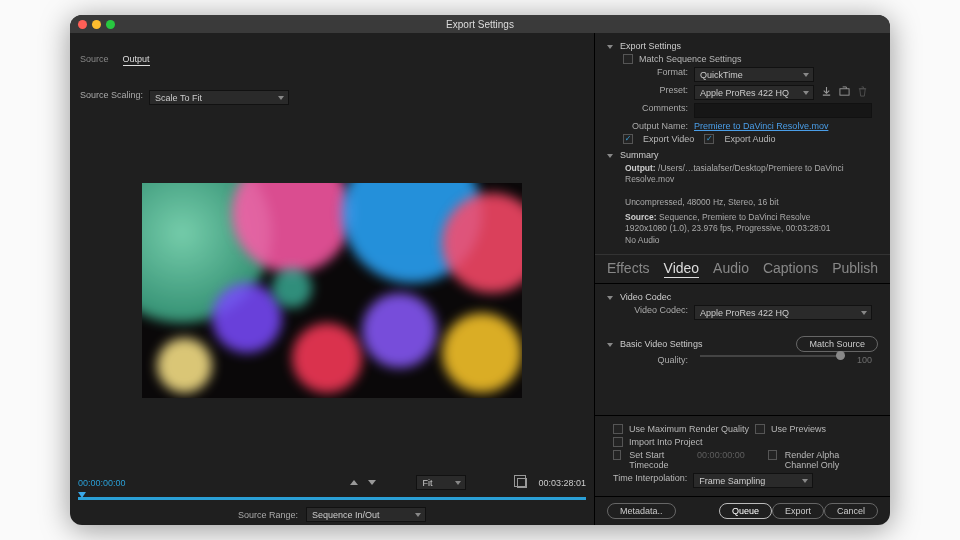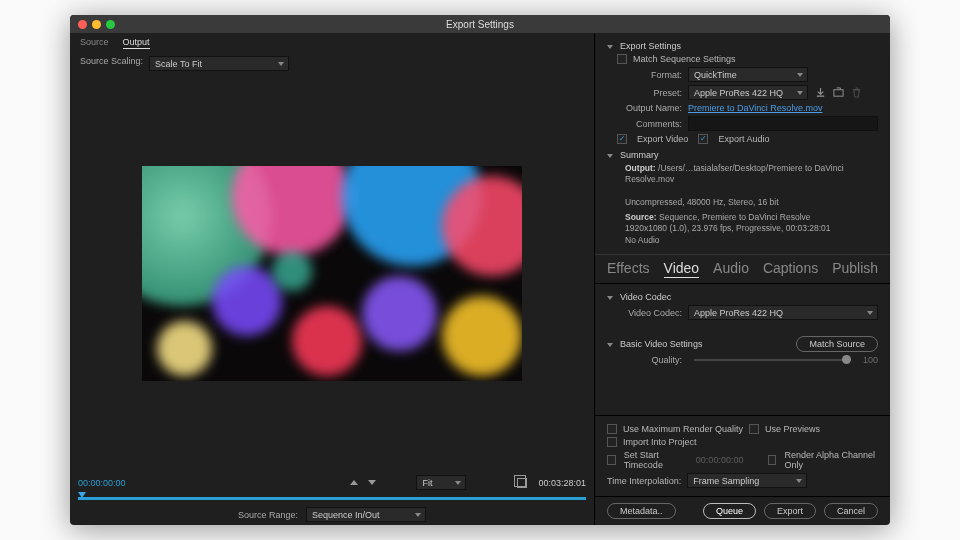--- a/index.html
+++ b/index.html
@@ -1,26 +1,26 @@
 <!DOCTYPE html>
 <html><head>
 <meta charset="utf-8">
 <style>
 *{box-sizing:border-box;margin:0;padding:0;font-family:-apple-system,Helvetica,Arial,sans-serif}
 body{background:#fafafa;display:flex;align-items:center;justify-content:center;height:540px;width:960px}
-.win{width:820px;height:510px;background:#1f1f1f;border-radius:4px;overflow:hidden;box-shadow:0 4px 30px rgba(0,0,0,.4);display:flex;flex-direction:column;color:#b8b8b8;font-size:9px}
+.win{width:820px;height:510px;background:#1f1f1f;border-radius:12px;overflow:hidden;box-shadow:0 4px 30px rgba(0,0,0,.4);display:flex;flex-direction:column;color:#b8b8b8;font-size:9px}
 .titlebar{height:18px;background:#3a3a3a;display:flex;align-items:center;position:relative;color:#ddd}
 .traffic{display:flex;gap:5px;margin-left:8px}
 .dot{width:9px;height:9px;border-radius:50%}
 .r{background:#ff5f57}.y{background:#febc2e}.g{background:#28c840}
 .titletxt{position:absolute;left:50%;transform:translateX(-50%);font-size:10px}
 .body{flex:1;display:flex;min-height:0}
 .left{flex:1;display:flex;flex-direction:column;border-right:1px solid #000;min-width:0}
 .right{width:295px;display:flex;flex-direction:column;min-height:0}
-.tabs{display:flex;gap:14px;padding:4px 10px;font-size:9px}
+.tabs{display:flex;gap:14px;padding:21px 10px;font-size:9px}
 .tab{color:#888;cursor:pointer}
 .tab.active{color:#ddd;border-bottom:1px solid #ddd;padding-bottom:1px}
 .row{display:flex;align-items:flex-start;gap:6px;padding:3px 10px}
 .lbl{color:#aaa;text-align:right}
 .sel{background:#2a2a2a;border:1px solid #111;color:#ccc;height:15px;padding:0 14px 0 5px;font-size:9px;position:relative;display:inline-flex;align-items:center;min-width:90px;cursor:pointer}
 .sel::after{content:"";position:absolute;right:4px;top:5px;border-left:3px solid transparent;border-right:3px solid transparent;border-top:4px solid #888}
 .textin{background:#161616;border:1px solid #111;height:15px;flex:1;color:#ccc;font-size:9px;padding:0 4px}
 .preview{flex:1;display:flex;align-items:center;justify-content:center;padding:10px}
 .previmg{width:380px;height:215px;position:relative;background:#0a0809;overflow:hidden}
 .bk{position:absolute;border-radius:50%;filter:blur(6px);opacity:.85}
@@ -33,33 +33,33 @@
 .cropic::before{content:"";position:absolute;width:10px;height:10px;border:1px solid #999;left:-4px;top:-4px}
 .timeline{padding:4px 8px}
 .scrub{height:3px;background:#2a9fd6;width:100%;position:relative}
 .playhead{position:absolute;left:0;top:-5px;width:0;height:0;border-left:4px solid transparent;border-right:4px solid transparent;border-top:6px solid #3aa8e8}
 .botrow{padding:3px 8px;display:flex;justify-content:center;gap:8px;align-items:center}
 .section{padding:5px 12px}
 .sechdr{display:flex;align-items:center;gap:5px;color:#ccc;font-size:9px;margin:3px 0}
 .chev::before{content:"";display:inline-block;border-top:4px solid #888;border-left:3px solid transparent;border-right:3px solid transparent;margin-right:2px}
 .cb{width:10px;height:10px;border:1px solid #555;background:#232323;display:inline-flex;align-items:center;justify-content:center;cursor:pointer}
 .cb.ck::after{content:"✓";color:#3a9fd8;font-size:8px;line-height:1}
-.frow{display:flex;align-items:center;gap:6px;margin:3px 0;padding-left:10px}
+.frow{display:flex;align-items:flex-start;gap:6px;margin:3px 6px;padding-left:10px}
 .frow .lbl{width:65px;font-size:9px}
 .lnk{color:#4a9ee8;text-decoration:underline;cursor:pointer}
 .ico{width:12px;height:12px;color:#999;cursor:pointer;display:inline-flex;align-items:center;justify-content:center}
 .summ{font-size:8.5px;color:#aaa;padding-left:18px;line-height:1.35;margin:3px 0}
 .summ b{color:#ccc;font-weight:600}
 .midtabs{display:flex;gap:14px;padding:5px 12px;border-top:1px solid #333;border-bottom:1px solid #000;font-size:14px}
 .scrollarea{overflow-y:auto;flex:1;min-height:0}
 .scrollarea::-webkit-scrollbar{width:8px}
 .scrollarea::-webkit-scrollbar-thumb{background:#444}
 .btn{border:1px solid #666;background:transparent;color:#ccc;border-radius:9px;height:16px;padding:0 12px;font-size:9px;cursor:pointer;display:inline-flex;align-items:center}
 .btn.primary{border-color:#bbb;color:#fff}
-.footer{padding:6px 12px;display:flex;gap:8px;align-items:center;border-top:1px solid #000}
+.footer{padding:6px 12px;display:flex;align-items:center;border-top:1px solid #000}
 .footer .spacer{flex:1}
 .slider{flex:1;height:2px;background:#444;position:relative;margin:0 6px}
 .slider::after{content:"";position:absolute;right:0;top:-4px;width:9px;height:9px;border-radius:50%;background:#888}
 .botpanel{border-top:1px solid #000;padding:5px 12px}
 </style>
 </head>
 <body>
 
 <div class="win">
  <div class="titlebar">
@@ -147,26 +147,26 @@
                   <path d="M4 1h4v2" stroke="#999" fill="none"></path>
                 </svg>
               </span>
       <span class="ico" style="opacity:.4">
                 <svg width="11" height="11" viewBox="0 0 12 12">
                   <path d="M3 3h6l-1 8H4zM2 3h8M5 1h2v2" stroke="#999" fill="none"></path>
                 </svg>
               </span>
      </div>
      <div class="frow">
+              <span class="lbl">Comments:</span>
+              <input class="textin" style="">
+            </div>
+     <div class="frow">
               <span class="lbl">Output Name:</span>
               <span class="lnk">Premiere to DaVinci Resolve.mov</span>
-            </div>
-     <div class="frow">
-              <span class="lbl">Comments:</span>
-              <input class="textin" style="">
             </div>
      <div class="frow" style="gap:10px">
               <span class="cb ck"></span>
               <span>Export Video</span>
       <span class="cb ck"></span>
               <span>Export Audio</span>
             </div>
      <div class="sechdr" style="margin-top:6px">
               <span class="chev"></span>
               <span>Summary</span>

